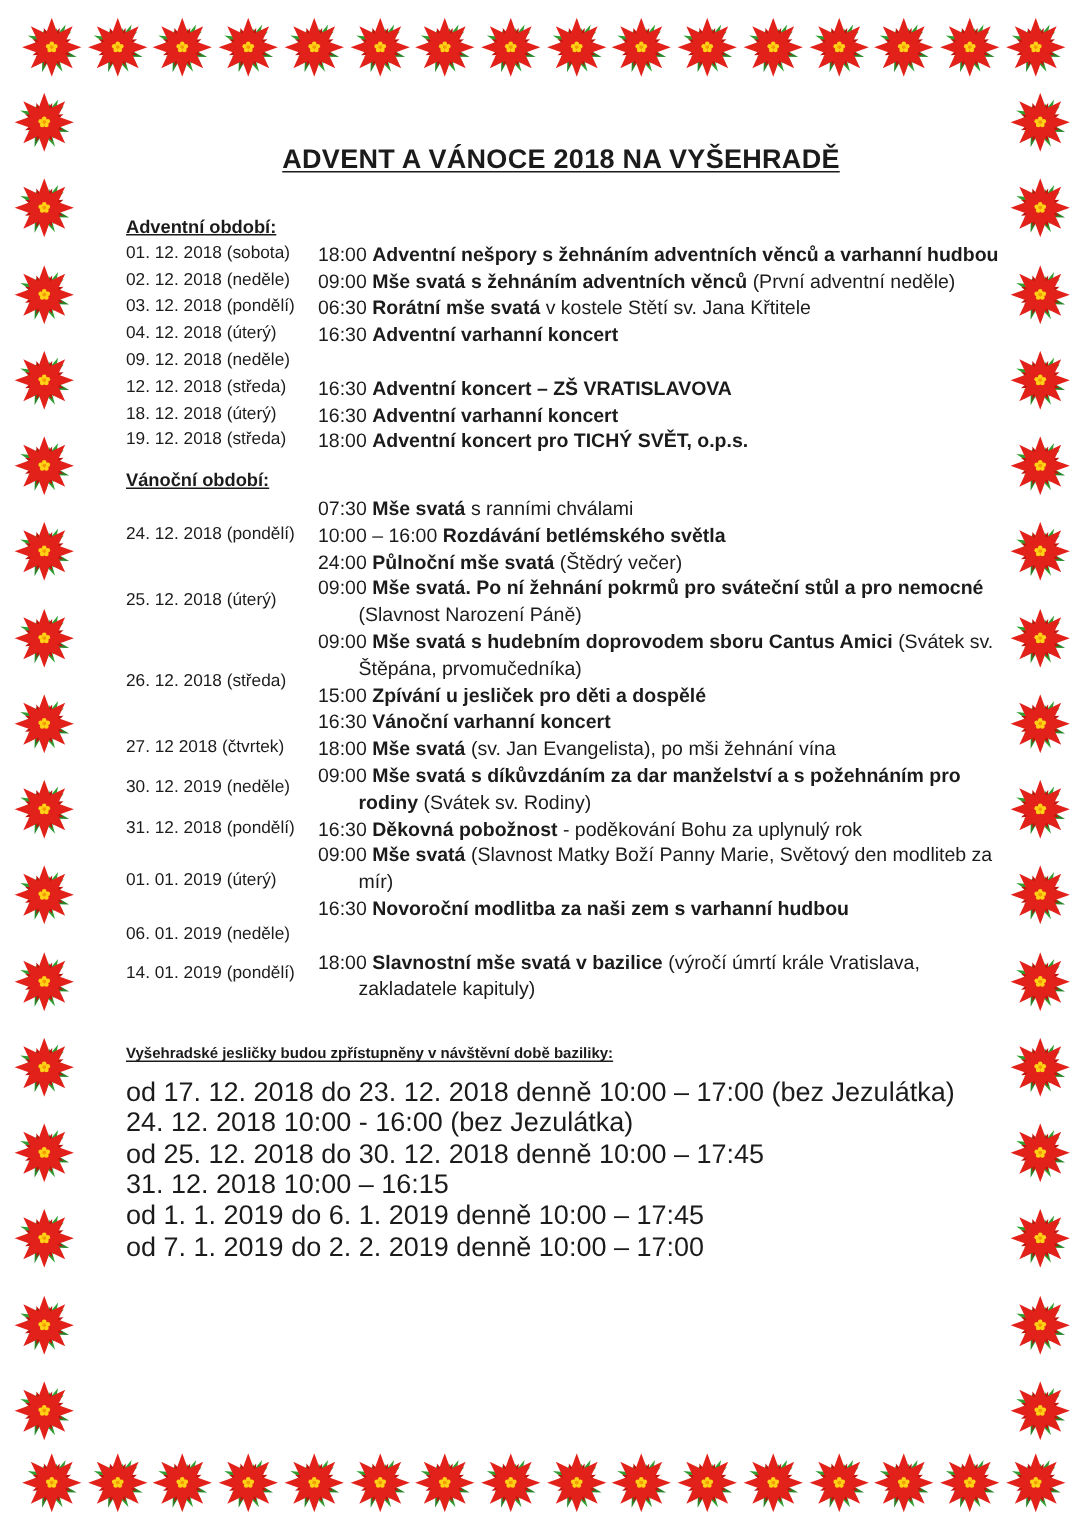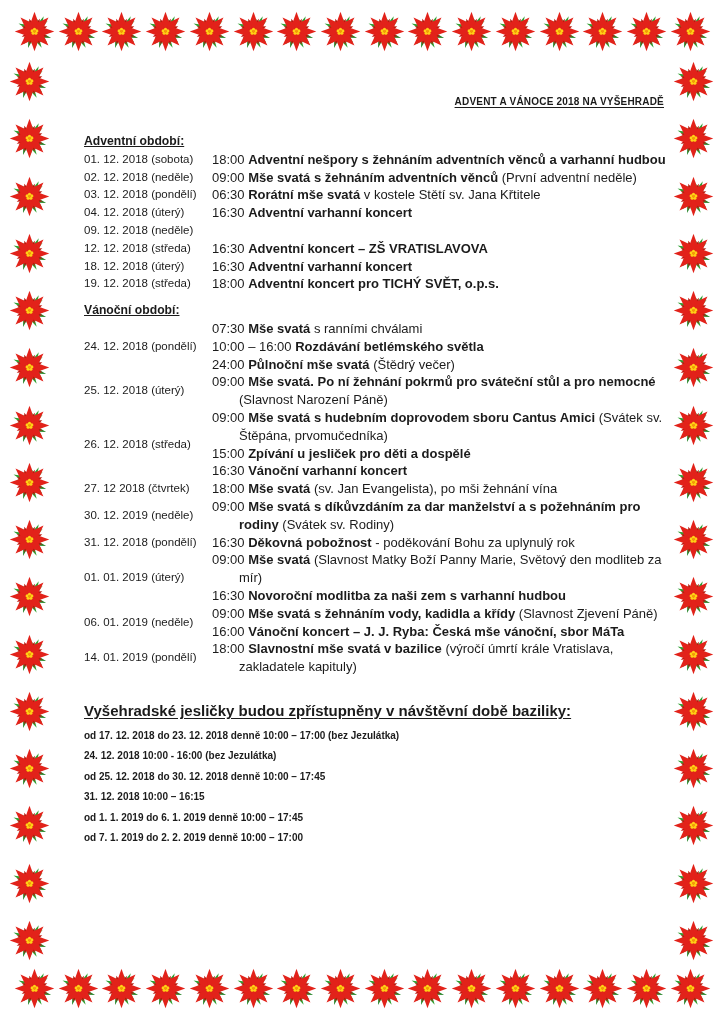--- a/index.html
+++ b/index.html
@@ -12,42 +12,42 @@
   
   .strip{position:absolute;display:flex;justify-content:space-between;}
   .strip.top{left:13px;right:13px;top:10px;height:45px;}
   .strip.bottom{left:13px;right:13px;bottom:12px;height:45px;}
   .strip.left{left:8px;top:60px;bottom:62px;width:45px;flex-direction:column;}
   .strip.right{right:8px;top:60px;bottom:62px;width:45px;flex-direction:column;}
   .flower{width:43px;height:43px;flex:none;}
   
   .content{position:absolute;left:84px;top:96px;width:580px;}
   .title{
-    margin:0 0 26px 0;text-align:right;
-    font-size:10px;font-weight:bold;letter-spacing:.2px;
+    margin:0 0 26px 0;text-align:center;
+    font-size:18px;font-weight:bold;letter-spacing:.2px;
     text-decoration:underline;text-underline-offset:2px;
   }
   .section{margin-bottom:9px;}
   .sec-heading{
     font-size:12.2px;font-weight:bold;line-height:17.8px;
     text-decoration:underline;text-underline-offset:1px;
   }
   .row{display:flex;align-items:center;}
   .date{width:128px;flex:none;font-size:11.5px;line-height:17.8px;white-space:nowrap;}
   .desc{flex:1;min-width:0;}
   .line{font-size:13px;line-height:17.8px;white-space:nowrap;}
   .line .b{font-weight:bold;}
   .line.indent{padding-left:27px;}
   
   .visits{margin-top:25px;}
   .v-heading{
-    font-size:15px;font-weight:bold;line-height:20.6px;margin-bottom:4px;
+    font-size:10px;font-weight:bold;line-height:20.6px;margin-bottom:4px;
     text-decoration:underline;text-underline-offset:2px;
   }
-  .v-line{font-size:10px;font-weight:bold;line-height:20.6px;white-space:nowrap;}
+  .v-line{font-size:18px;font-weight:normal;line-height:20.6px;white-space:nowrap;}
   svg.defs{position:absolute;width:0;height:0;}
 </style>
 </head>
 <body>
 
 <svg class="defs" aria-hidden="true">
   <defs>
     <g id="poinsettia-def">
 
       <g>
@@ -393,24 +393,20 @@
           <div class="row">
             <div class="date">01. 01. 2019 (úterý)</div>
             <div class="desc">
               <div class="line"><span>09:00 </span><span class="b">Mše svatá</span><span> (Slavnost Matky Boží Panny Marie, Světový den modliteb za</span></div>
               <div class="line indent"><span>mír)</span></div>
               <div class="line"><span>16:30 </span><span class="b">Novoroční modlitba za naši zem s varhanní hudbou</span></div>
             </div>
           </div>
           <div class="row">
             <div class="date">06. 01. 2019 (neděle)</div>
-            <div class="desc">
-              <div class="line"><span>09:00 </span><span class="b">Mše svatá s žehnáním vody, kadidla a křídy</span><span> (Slavnost Zjevení Páně)</span></div>
-              <div class="line"><span>16:00 </span><span class="b">Vánoční koncert – J. J. Ryba: Česká mše vánoční, sbor MáTa</span></div>
-            </div>
           </div>
           <div class="row">
             <div class="date">14. 01. 2019 (pondělí)</div>
             <div class="desc">
               <div class="line"><span>18:00 </span><span class="b">Slavnostní mše svatá v bazilice</span><span> (výročí úmrtí krále Vratislava,</span></div>
               <div class="line indent"><span>zakladatele kapituly)</span></div>
             </div>
           </div>
         </div>
       </div>

